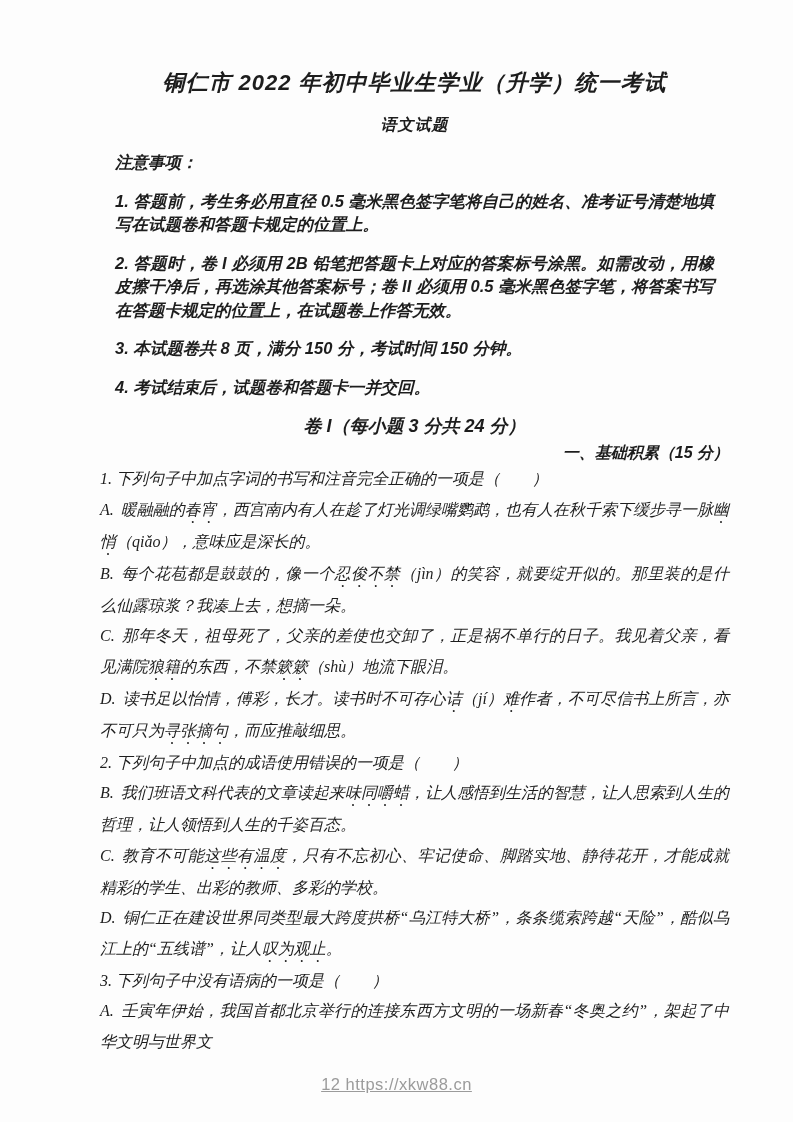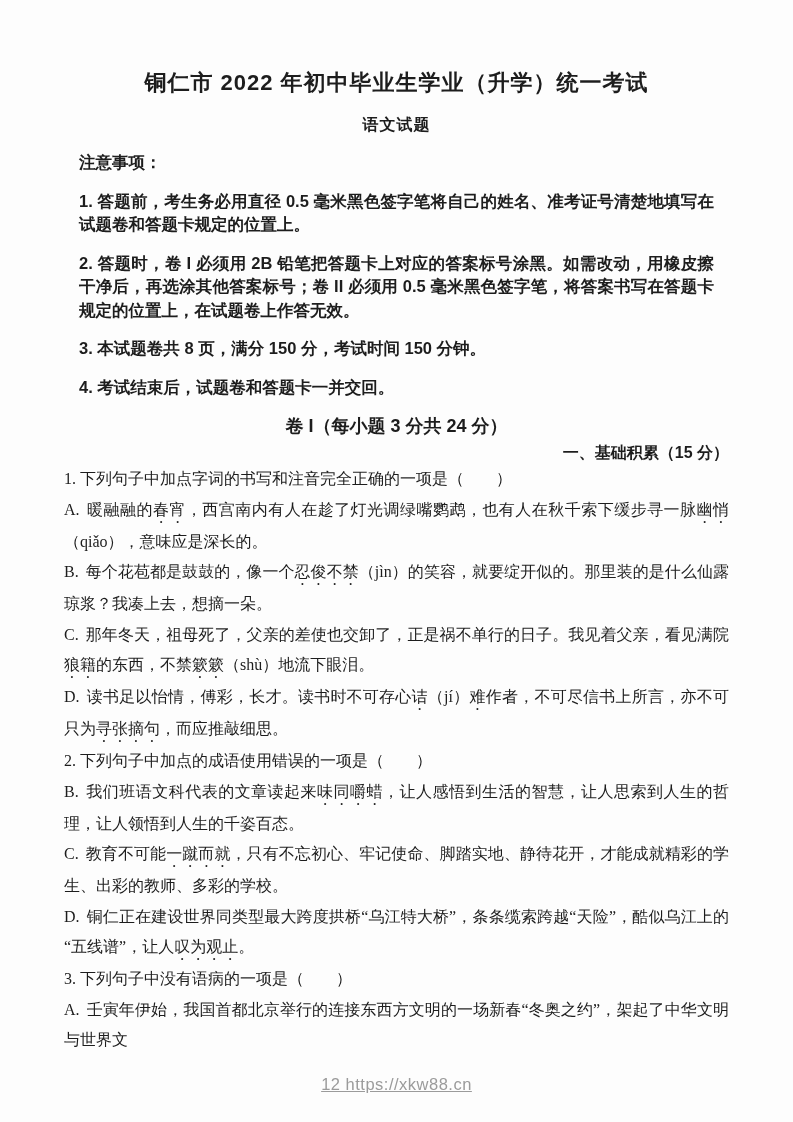--- a/index.html
+++ b/index.html
@@ -7,21 +7,21 @@
     position: relative;
     width: 793px;
     height: 1122px;
     margin: 0 auto;
     background: #fdfdfd;
     color: #1d1d1d;
     font-family: "Liberation Serif", serif;
     overflow: hidden;
     box-sizing: border-box;
   }
-  .content { padding: 68px 64px 0 64px; }
+  .content { padding: 68px 64px 0 100px; font-style: italic; }
 
   .doc-title {
     margin: 0 0 17px 0;
     text-align: center;
     font-family: "Liberation Sans", sans-serif;
     font-weight: bold;
     font-size: 22px;
     letter-spacing: 1px;
   }
   .doc-subtitle {
@@ -111,21 +111,21 @@
     <p class="section-heading">一、基础积累（15 分）</p>
 
     <div class="questions">
         <p class="stem">1. 下列句子中加点字词的书写和注音完全正确的一项是（　　）</p>
         <p class="option"><span class="opt-label">A.</span><span>暖融融的</span><span class="em">春宵</span><span>，西宫南内有人在趁了灯光调绿嘴鹦鹉，也有人在秋千索下缓步寻一脉</span><span class="em">幽悄</span><span>（qiǎo），意味应是深长的。</span></p>
         <p class="option"><span class="opt-label">B.</span><span>每个花苞都是鼓鼓的，像一个</span><span class="em">忍俊不禁</span><span>（jìn）的笑容，就要绽开似的。那里装的是什么仙露琼浆？我凑上去，想摘一朵。</span></p>
         <p class="option"><span class="opt-label">C.</span><span>那年冬天，祖母死了，父亲的差使也交卸了，正是祸不单行的日子。我见着父亲，看见满院</span><span class="em">狼籍</span><span>的东西，不禁</span><span class="em">簌簌</span><span>（shù）地流下眼泪。</span></p>
         <p class="option"><span class="opt-label">D.</span><span>读书足以怡情，傅彩，长才。读书时不可存心</span><span class="em">诘</span><span>（jí）</span><span class="em">难</span><span>作者，不可尽信书上所言，亦不可只为</span><span class="em">寻张摘句</span><span>，而应推敲细思。</span></p>
         <p class="stem">2. 下列句子中加点的成语使用错误的一项是（　　）</p>
         <p class="option"><span class="opt-label">B.</span><span>我们班语文科代表的文章读起来</span><span class="em">味同嚼蜡</span><span>，让人感悟到生活的智慧，让人思索到人生的哲理，让人领悟到人生的千姿百态。</span></p>
-        <p class="option"><span class="opt-label">C.</span><span>教育不可能</span><span class="em">一蹴而就</span><span>，只有不忘初心、牢记使命、脚踏实地、静待花开，才能成就精彩的学生、出彩的教师、多彩的学校。</span></p>
+        <p class="option"><span class="opt-label">C.</span><span>教育不可能</span><span class="em">这些有温度</span><span>，只有不忘初心、牢记使命、脚踏实地、静待花开，才能成就精彩的学生、出彩的教师、多彩的学校。</span></p>
         <p class="option"><span class="opt-label">D.</span><span>铜仁正在建设世界同类型最大跨度拱桥“乌江特大桥”，条条缆索跨越“天险”，酷似乌江上的“五线谱”，让人</span><span class="em">叹为观止</span><span>。</span></p>
         <p class="stem">3. 下列句子中没有语病的一项是（　　）</p>
         <p class="option"><span class="opt-label">A.</span><span>壬寅年伊始，我国首都北京举行的连接东西方文明的一场新春“冬奥之约”，架起了中华文明与世界文</span></p>
       </div>
 
   </div>
 
   <div class="page-footer">12 https://xkw88.cn</div>
 </div>
 

